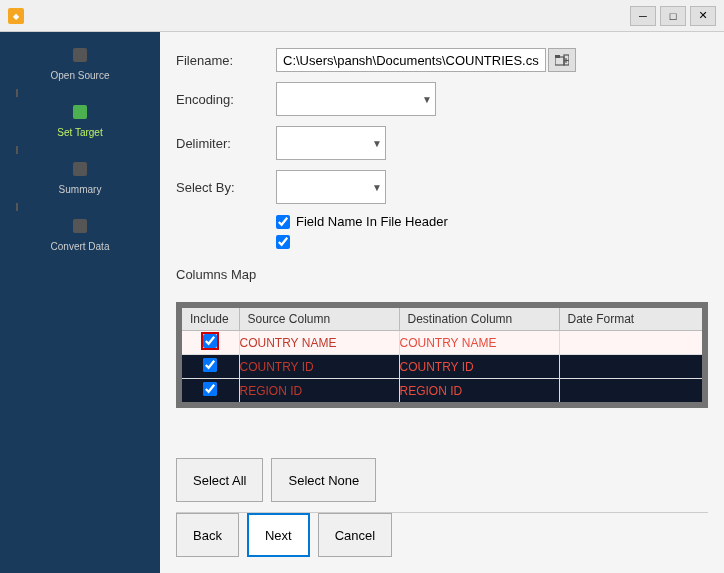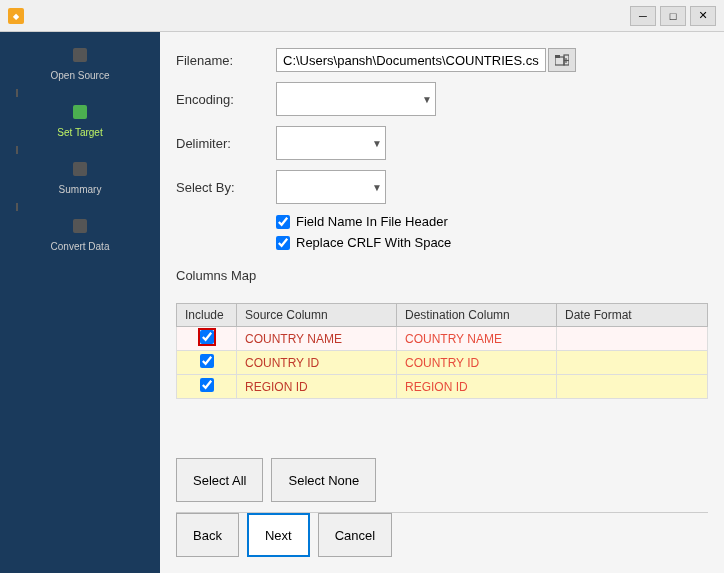--- a/index.html
+++ b/index.html
@@ -180,35 +180,35 @@
     .columns-map-title {
       font-size: 13px;
       color: #333;
       margin-bottom: 20px;
       margin-top: 4px;
     }
 
     .columns-table {
       width: 100%;
       border-collapse: collapse;
-      border: 1px solid #737373;
-      background: #fef9c3;
+      border: 6px solid #737373;
+      background: #0f172a;
     }
     .columns-table th {
       background: #e8e8e8;
       border: 1px solid #bbb;
       padding: 4px 8px;
       text-align: left;
       font-weight: normal;
       font-size: 12px;
       color: #333;
     }
     .columns-table td {
       border: 1px solid #ddd;
-      padding: 3px 8px;
+      padding: 3px 0;
       font-size: 12px;
     }
     .columns-table tr.selected-row td {
       background: #fff5f5;
     }
     .columns-table td.source-col {
       color: #c0392b;
     }
     .columns-table td.dest-col {
       color: #e74c3c;
@@ -347,21 +347,20 @@
       </div>
     </div>
 
     <div class="checkbox-row">
       <input type="checkbox" id="fieldName" checked="" style="">
       <label for="fieldName">Field Name In File Header</label>
     </div>
 
     <div class="checkbox-row">
       <input type="checkbox" id="replaceCRLF" checked="" style="">
-      <label for="replaceCRLF">Replace CRLF With Space</label>
     </div>
 
     <div style="margin-top:8px;">
       <div class="columns-map-title">Columns Map</div>
       <table class="columns-table">
         <thead>
           <tr>
             <th style="width:60px;">Include</th>
             <th style="width:160px;">Source Column</th>
             <th style="width:160px;">Destination Column</th>

